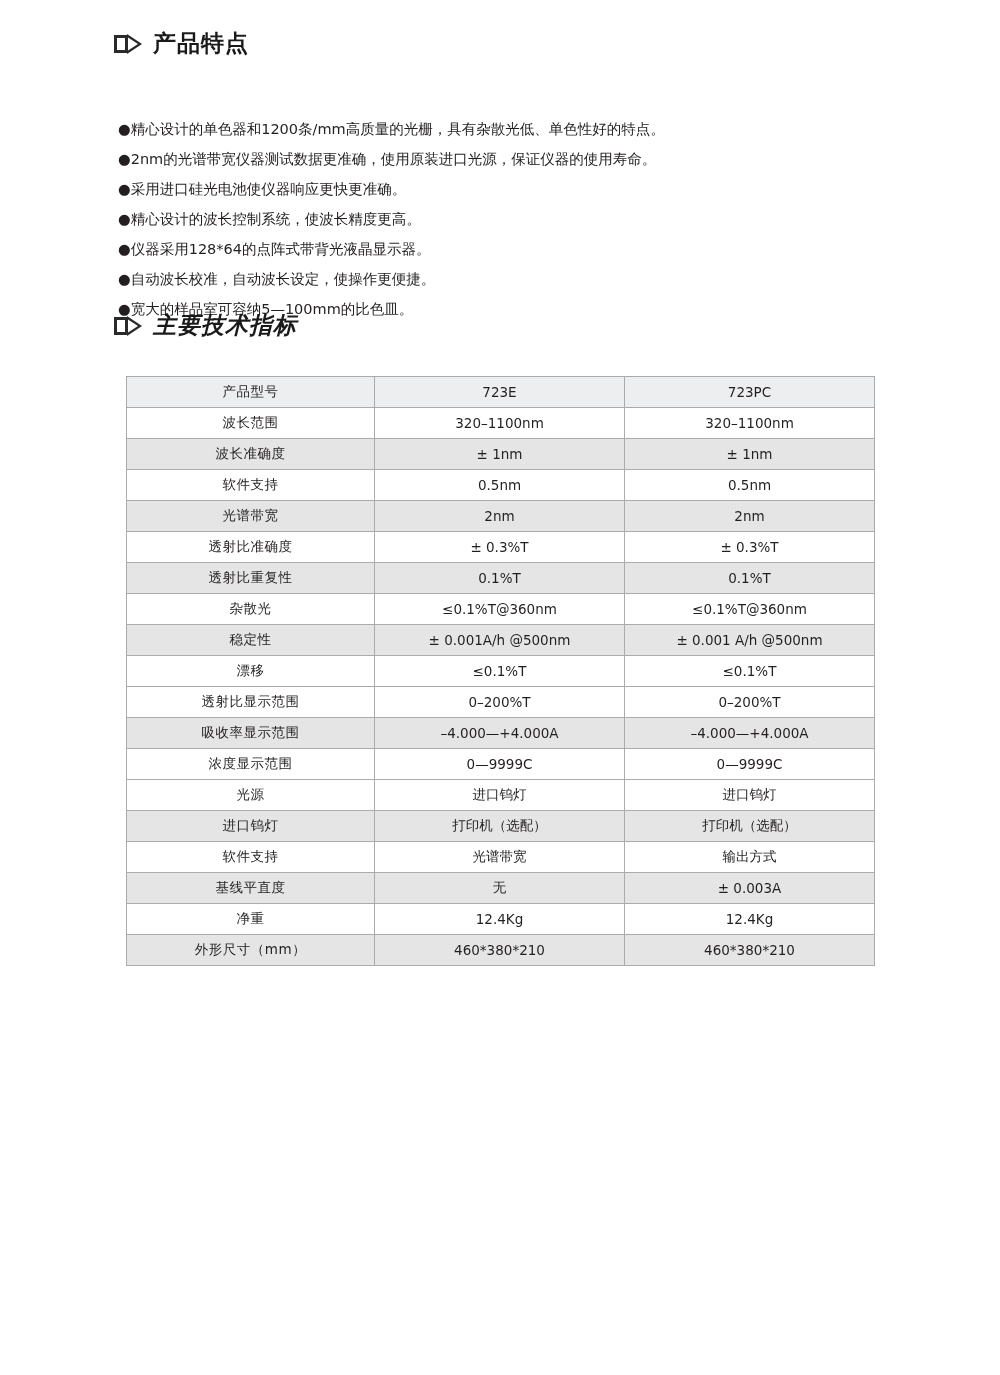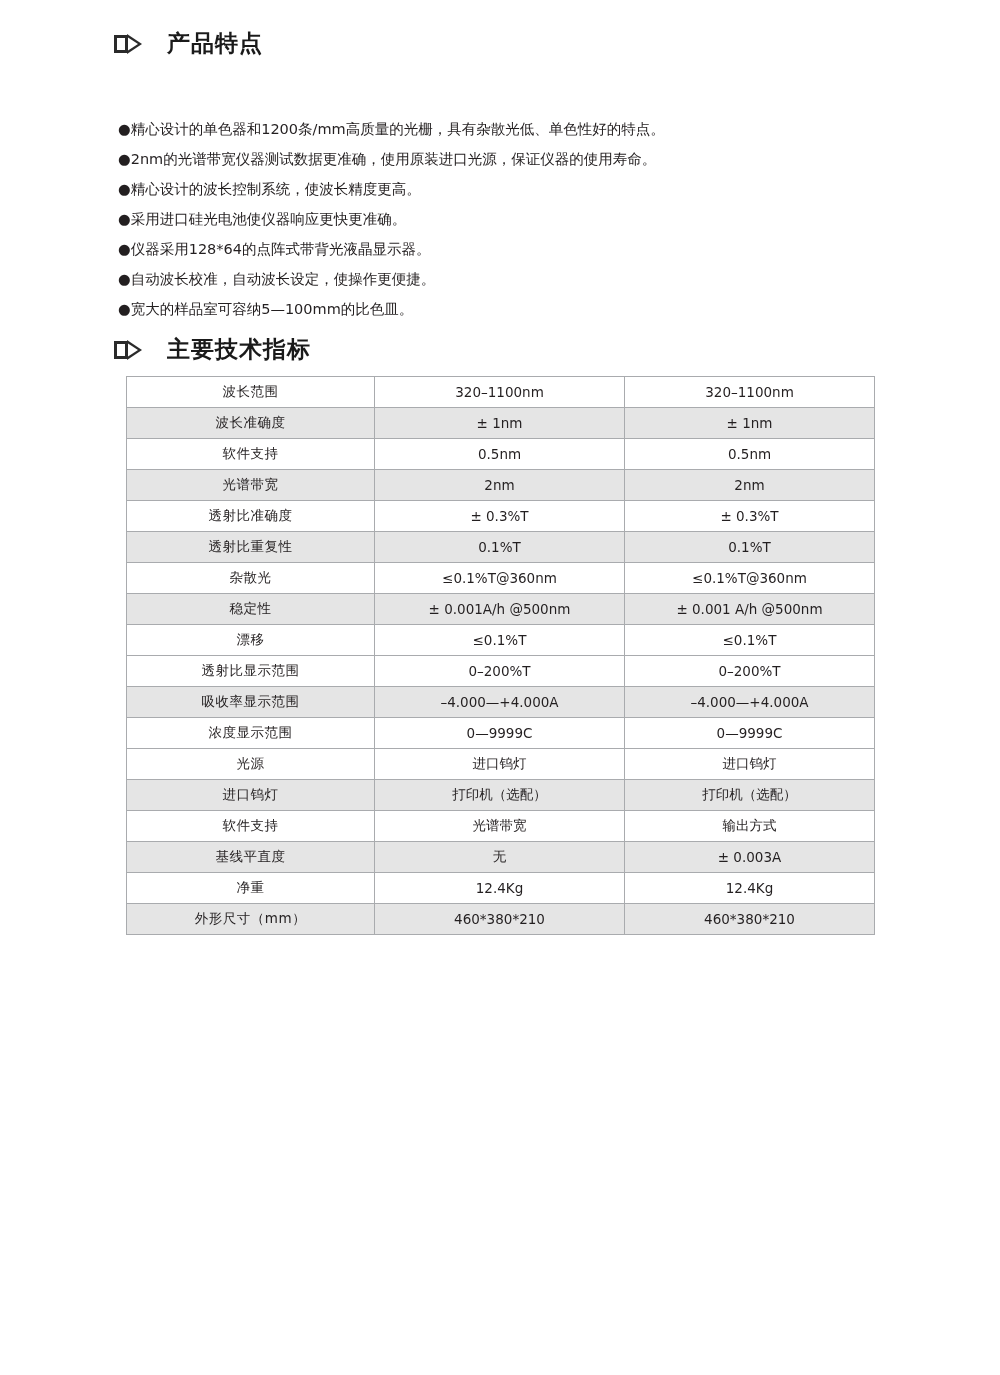--- a/index.html
+++ b/index.html
@@ -19,39 +19,39 @@
     position: relative;
     width: 1000px;
     height: 1375px;
     box-sizing: border-box;
   }
 
   
   .section-head {
     display: flex;
     align-items: center;
-    gap: 24px;
+    gap: 10px;
   }
   .flag-icon {
     display: inline-block;
     width: 30px;
     height: 22px;
     position: relative;
   }
   .flag-icon svg { display: block; }
   .section-title {
     font-size: 23px;
     font-weight: bold;
     letter-spacing: 1px;
     color: #1a1a1a;
     line-height: 1;
   }
 
   #features-head { position: absolute; left: 113px; top: 32px; }
-  #specs-head    { position: absolute; left: 113px; top: 338px; }
+  #specs-head    { position: absolute; left: 113px; top: 314px; font-style: italic; }
 
   
   .features {
     position: absolute;
     left: 118px;
     top: 77px;
     width: 800px;
     margin-top: 37px;
   }
   .feature-item {
@@ -109,22 +109,22 @@
         <polygon points="4,5 4,17 12,17 12,5" fill="#ffffff"></polygon>
         <polygon points="15,4.5 15,17.5 25,11" fill="#ffffff"></polygon>
       </svg>
     </span>
     <span class="section-title">产品特点</span>
   </div>
 
   <div class="features">
     <div class="feature-item">●精心设计的单色器和1200条/mm高质量的光栅，具有杂散光低、单色性好的特点。</div>
     <div class="feature-item">●2nm的光谱带宽仪器测试数据更准确，使用原装进口光源，保证仪器的使用寿命。</div>
+    <div class="feature-item">●采用进口硅光电池使仪器响应更快更准确。</div>
     <div class="feature-item">●精心设计的波长控制系统，使波长精度更高。</div>
-    <div class="feature-item">●采用进口硅光电池使仪器响应更快更准确。</div>
     <div class="feature-item">●仪器采用128*64的点阵式带背光液晶显示器。</div>
     <div class="feature-item">●自动波长校准，自动波长设定，使操作更便捷。</div>
     <div class="feature-item">●宽大的样品室可容纳5—100mm的比色皿。</div>
   </div>
 
   <div class="section-head" id="specs-head">
     <span class="flag-icon">
       <svg width="30" height="22" viewBox="0 0 30 22" xmlns="http://www.w3.org/2000/svg">
         <polygon points="1,2 1,20 14,20 14,2" fill="#2a2a2a"></polygon>
         <polygon points="14,1 14,21 29,11" fill="#2a2a2a"></polygon>
@@ -136,20 +136,25 @@
   </div>
 
   <div class="spec-table-wrap">
     <table class="spec">
       <colgroup>
           <col class="c0">
           <col class="c1">
           <col class="c2">
         </colgroup>
       <tbody>
+        <tr class="header shade">
+          <td class="label">产品型号</td>
+          <td>723E</td>
+          <td>723PC</td>
+        </tr>
 
         <tr>
           <td class="label">波长范围</td>
           <td>320–1100nm</td>
           <td>320–1100nm</td>
         </tr>
         <tr class="shade">
           <td class="label">波长准确度</td>
           <td>± 1nm</td>
           <td>± 1nm</td>

